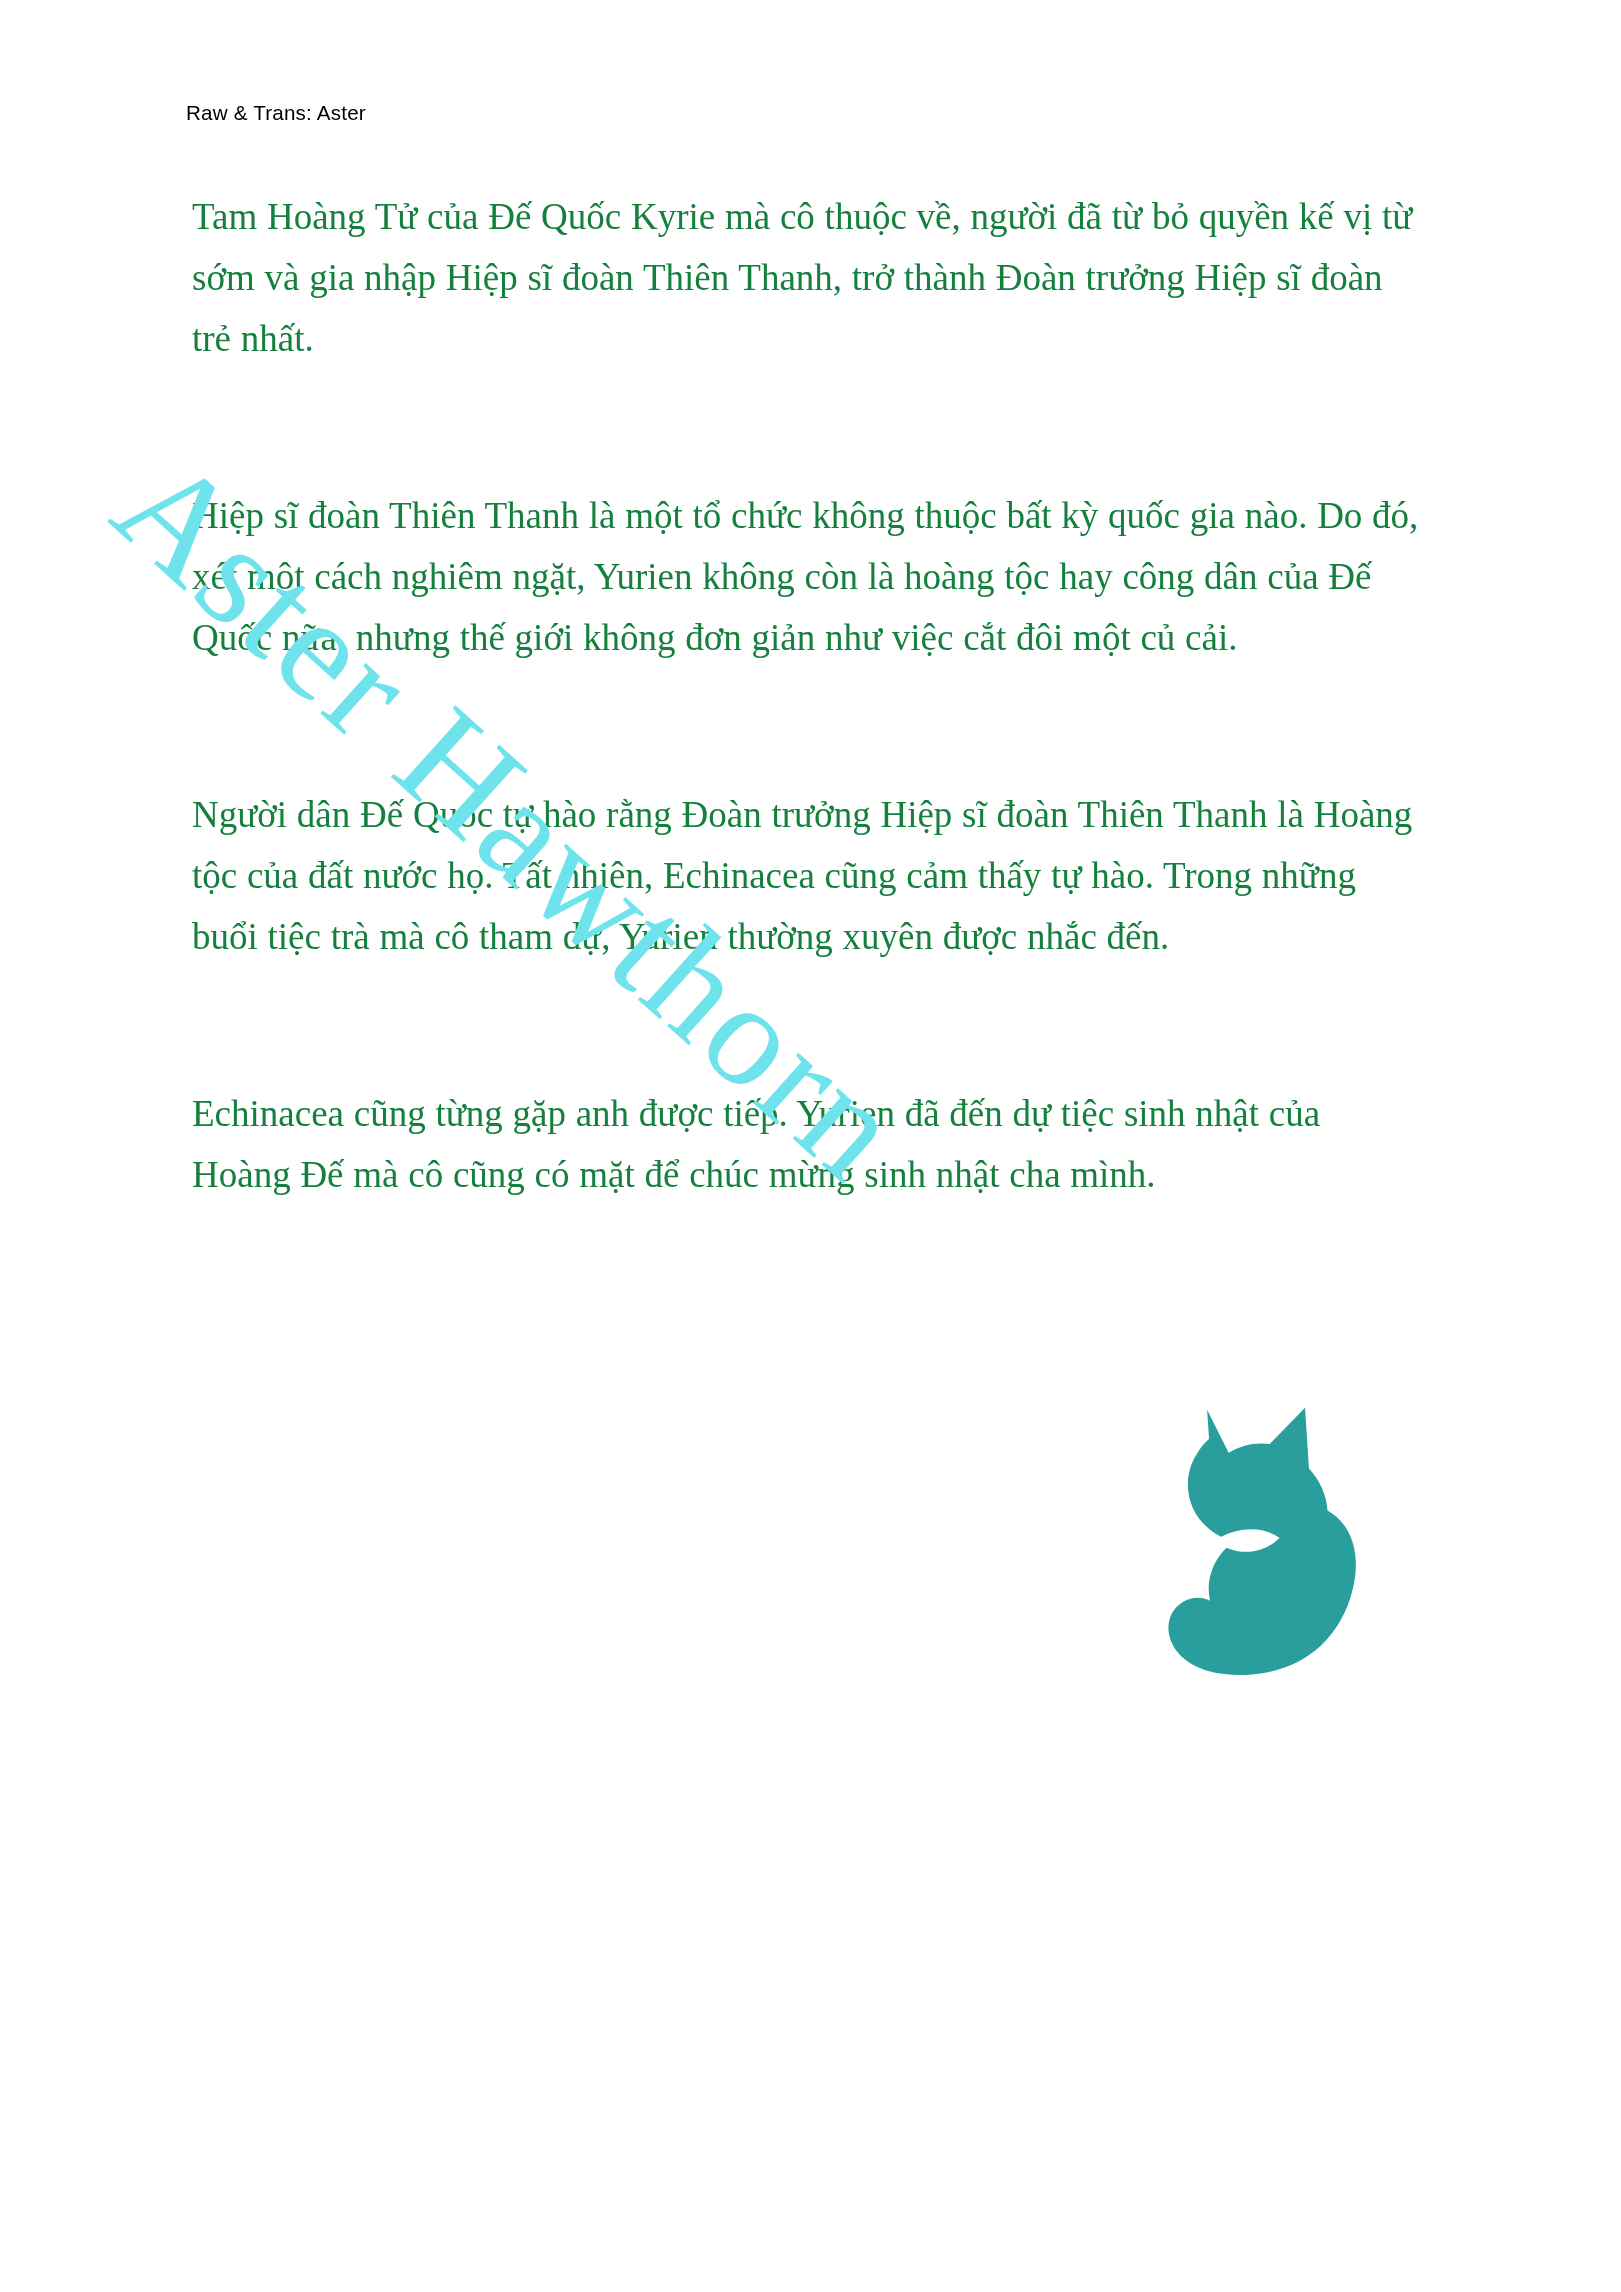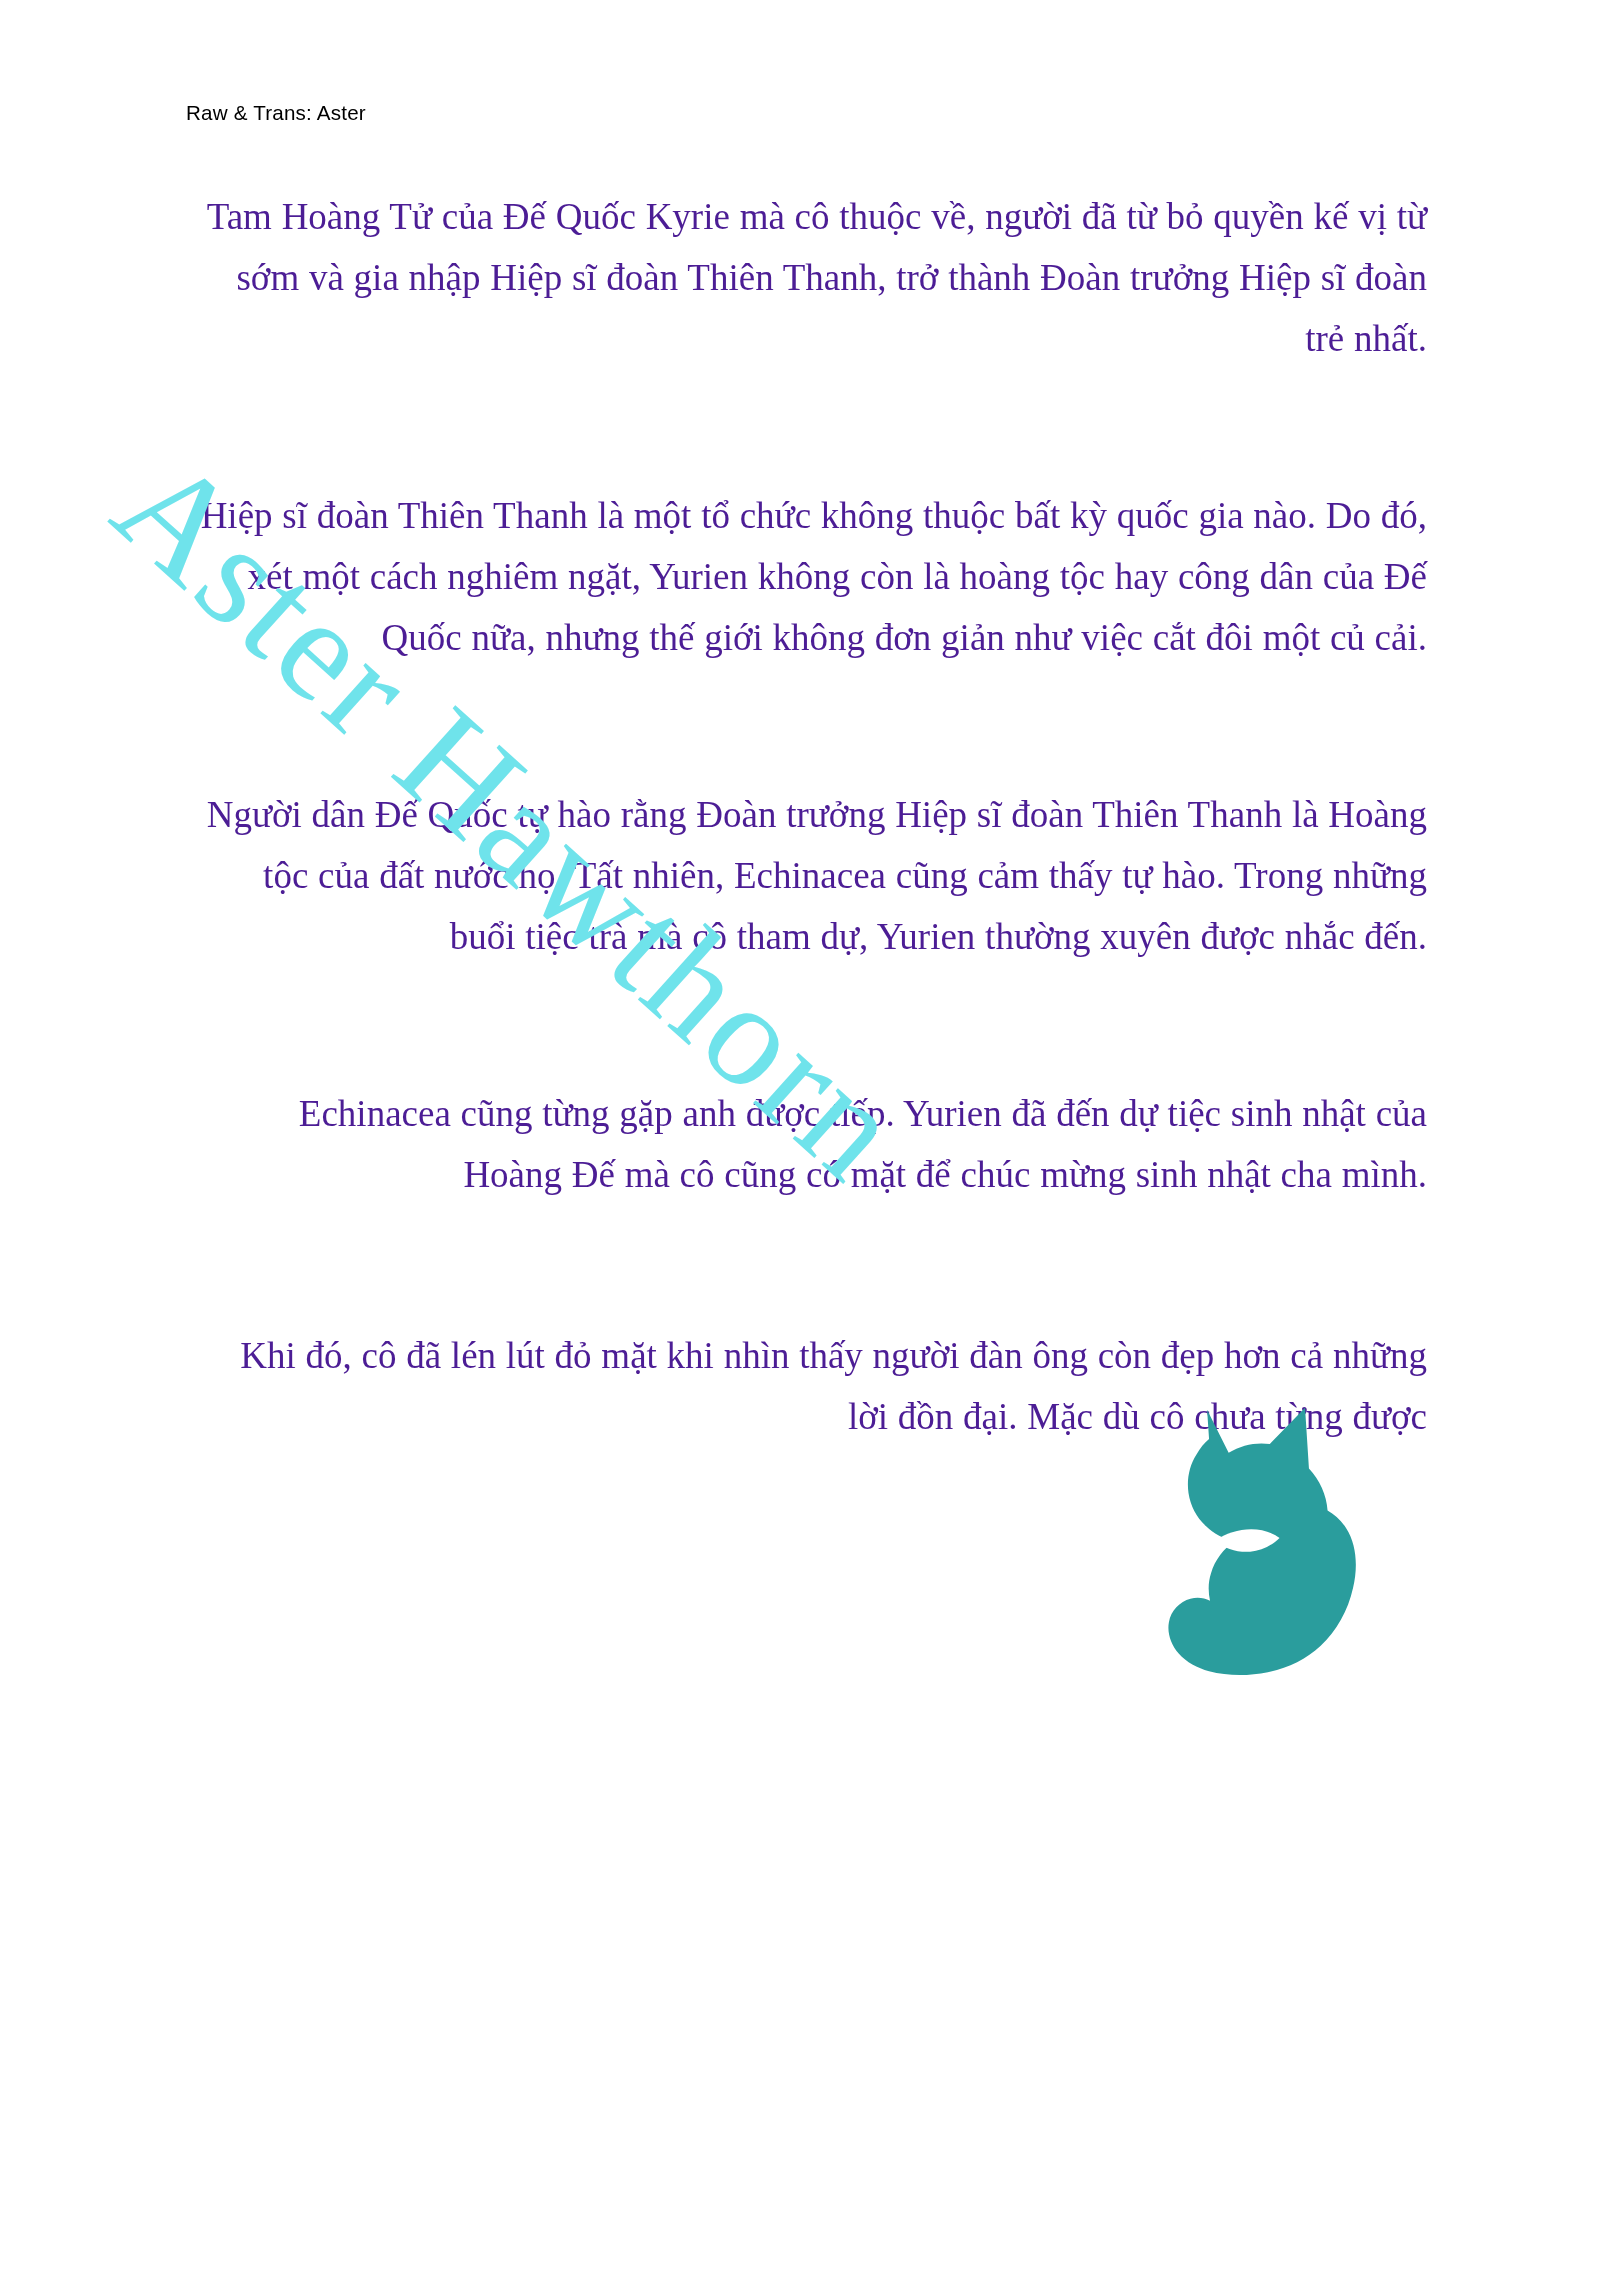--- a/index.html
+++ b/index.html
@@ -32,23 +32,23 @@
   .body-column {
     position: absolute;
     left: 192px;
     top: 186px;
     width: 1235px;
   }
   .para {
     font-family: "Liberation Serif", "DejaVu Serif", serif;
     font-size: 37px;
     line-height: 61px;
-    color: #4c1d95;
+    color: #15803d;
     margin: 0 0 61px 0;
-    text-align: right;
+    text-align: left;
     word-spacing: 0.5px;
   }
   .para:last-child { margin-bottom: 0; }
 
   
   .para.p1 { margin-bottom: 116px; }
   .para.p2 { margin-bottom: 116px; }
   .para.p3 { margin-bottom: 116px; }
   .para.p4 { margin-bottom: 120px; }
   .para.p5 { margin-bottom: 0; }
@@ -94,21 +94,20 @@
 
 <div class="page">
 
   <div class="running-header">Raw &amp; Trans: Aster</div>
 
   <div class="body-column">
     <p class="para p1">Tam Hoàng Tử của Đế Quốc Kyrie mà cô thuộc về, người đã từ bỏ quyền kế vị từ sớm và gia nhập Hiệp sĩ đoàn Thiên Thanh, trở thành Đoàn trưởng Hiệp sĩ đoàn trẻ nhất.</p>
     <p class="para p2">Hiệp sĩ đoàn Thiên Thanh là một tổ chức không thuộc bất kỳ quốc gia nào. Do đó, xét một cách nghiêm ngặt, Yurien không còn là hoàng tộc hay công dân của Đế Quốc nữa, nhưng thế giới không đơn giản như việc cắt đôi một củ cải.</p>
     <p class="para p3">Người dân Đế Quốc tự hào rằng Đoàn trưởng Hiệp sĩ đoàn Thiên Thanh là Hoàng tộc của đất nước họ. Tất nhiên, Echinacea cũng cảm thấy tự hào. Trong những buổi tiệc trà mà cô tham dự, Yurien thường xuyên được nhắc đến.</p>
     <p class="para p4">Echinacea cũng từng gặp anh được tiếp. Yurien đã đến dự tiệc sinh nhật của Hoàng Đế mà cô cũng có mặt để chúc mừng sinh nhật cha mình.</p>
-    <p class="para p5">Khi đó, cô đã lén lút đỏ mặt khi nhìn thấy người đàn ông còn đẹp hơn cả những lời đồn đại. Mặc dù cô chưa từng được</p>
   </div>
 
   <div class="watermark">
     <div class="watermark-text">Aster Hawthorn</div>
   </div>
 
   <div class="cat-mark">
     <svg viewBox="0 0 250 290" xmlns="http://www.w3.org/2000/svg" aria-hidden="true">
       <path fill="#2A9D9D" d="
         M 96 14

